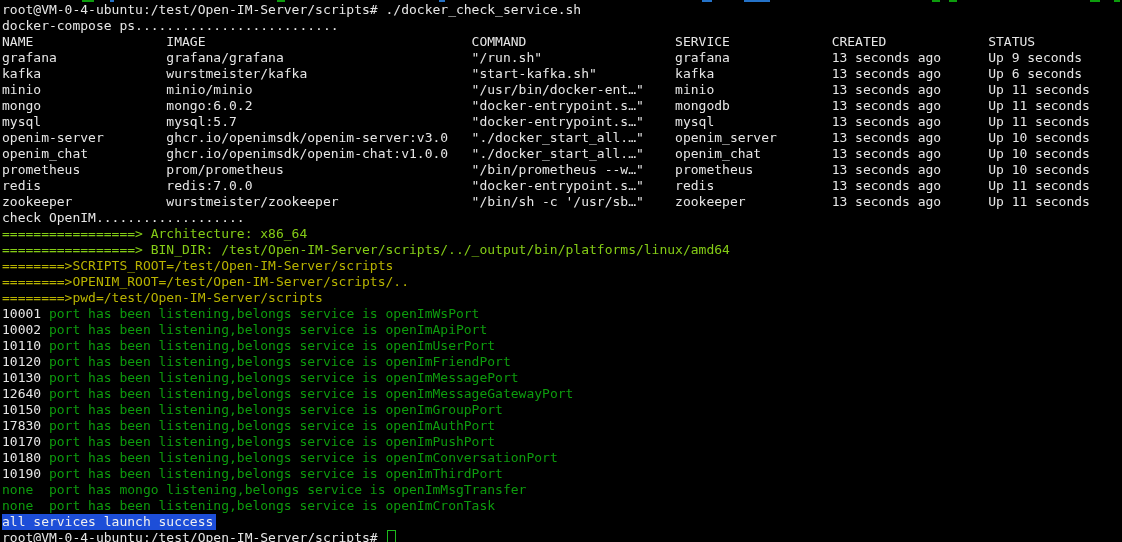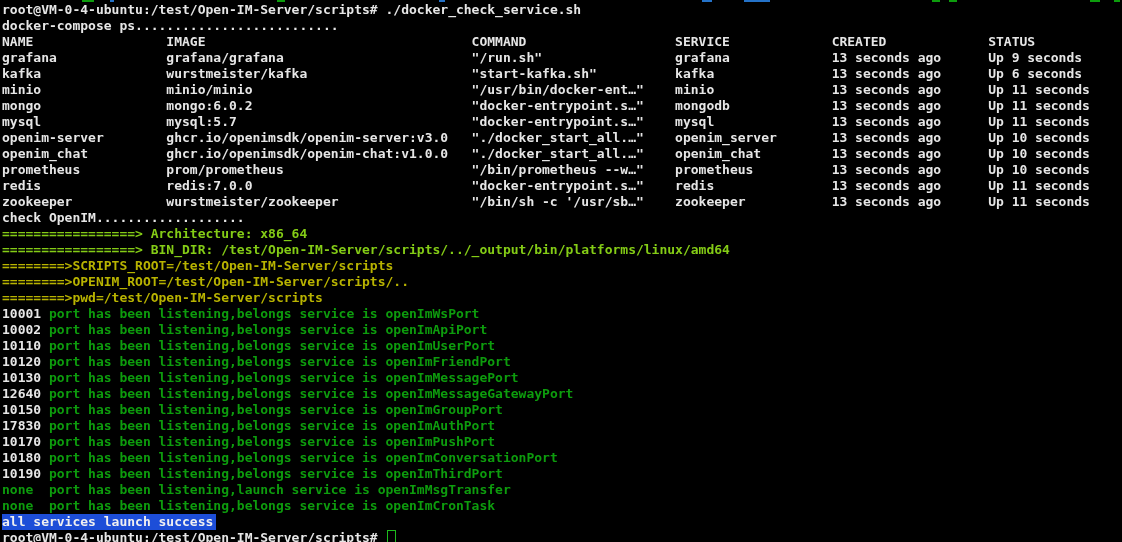--- a/index.html
+++ b/index.html
@@ -8,21 +8,20 @@
     width: 1122px;
     height: 542px;
     background: #000;
     overflow: hidden;
     font-family: "DejaVu Sans Mono", "Liberation Mono", monospace;
     font-size: 13px;
     line-height: 16px;
     color: #e6e6e6;
     padding-left: 2px;
     box-sizing: border-box;
-    font-weight: bold;
   }
   .line { height: 16px; white-space: pre; }
   .frag-row { position: relative; height: 2px; }
   .frag { position: absolute; top: 0; height: 2px; display: block; }
   .fg-white  { color: #e6e6e6; }
   .fg-green  { color: #0d9c0d; }
   .fg-blue   { color: #84cc16; }
   .fg-yellow { color: #b8b300; }
   .success {
     background: #1d4ed8;
@@ -89,20 +88,20 @@
       <div class="line"><span class="fg-white">10002 </span><span class="fg-green">port has been listening,belongs service is openImApiPort</span></div>
       <div class="line"><span class="fg-white">10110 </span><span class="fg-green">port has been listening,belongs service is openImUserPort</span></div>
       <div class="line"><span class="fg-white">10120 </span><span class="fg-green">port has been listening,belongs service is openImFriendPort</span></div>
       <div class="line"><span class="fg-white">10130 </span><span class="fg-green">port has been listening,belongs service is openImMessagePort</span></div>
       <div class="line"><span class="fg-white">12640 </span><span class="fg-green">port has been listening,belongs service is openImMessageGatewayPort</span></div>
       <div class="line"><span class="fg-white">10150 </span><span class="fg-green">port has been listening,belongs service is openImGroupPort</span></div>
       <div class="line"><span class="fg-white">17830 </span><span class="fg-green">port has been listening,belongs service is openImAuthPort</span></div>
       <div class="line"><span class="fg-white">10170 </span><span class="fg-green">port has been listening,belongs service is openImPushPort</span></div>
       <div class="line"><span class="fg-white">10180 </span><span class="fg-green">port has been listening,belongs service is openImConversationPort</span></div>
       <div class="line"><span class="fg-white">10190 </span><span class="fg-green">port has been listening,belongs service is openImThirdPort</span></div>
-      <div class="line"><span class="fg-green">none  </span><span class="fg-green">port has been listening,launch service is openImMsgTransfer</span></div>
+      <div class="line"><span class="fg-green">none  </span><span class="fg-green">port has mongo listening,belongs service is openImMsgTransfer</span></div>
       <div class="line"><span class="fg-green">none  </span><span class="fg-green">port has been listening,belongs service is openImCronTask</span></div>
     </div>
 
   <div class="line"><span class="success">all services launch success</span></div>
 
   <div class="line"><span>root@VM-0-4-ubuntu:/test/Open-IM-Server/scripts# </span><span class="cursor"></span></div>
 </div>
 
 </body></html>

